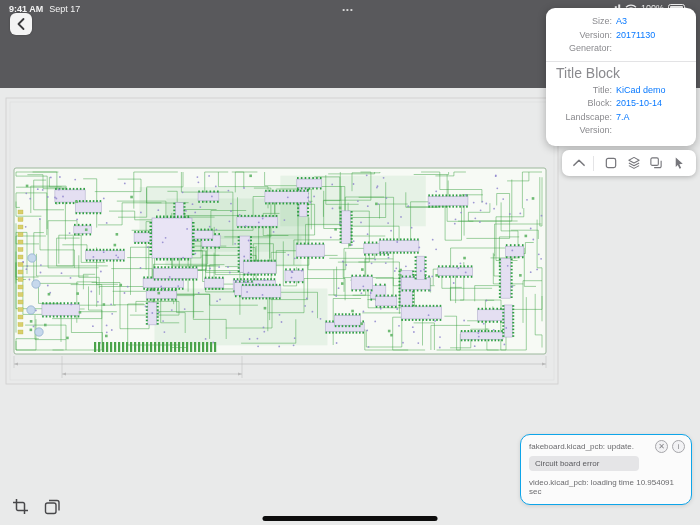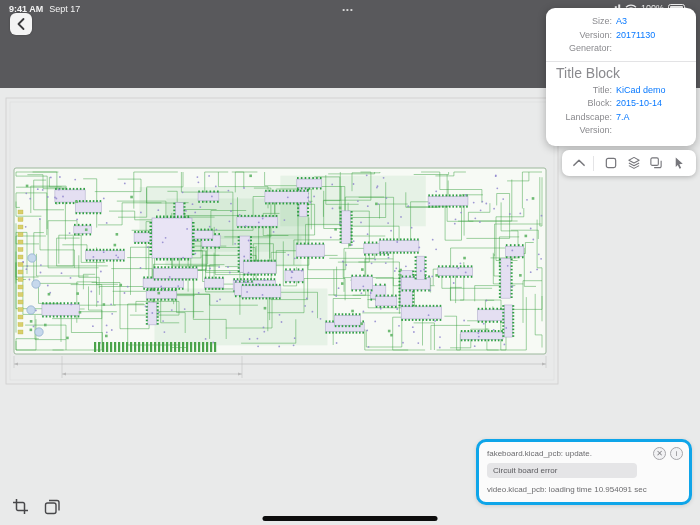--- a/index.html
+++ b/index.html
@@ -32,21 +32,21 @@
   
   .tool-strip{position:absolute;top:150px;right:4px;width:134px;height:26px;background:#ffffff;border-radius:7px;
     box-shadow:0 1px 5px rgba(0,0,0,.25);display:flex;align-items:center;padding:0 7px;box-sizing:border-box;z-index:6;}
   .tool-btn{background:none;border:none;padding:0;width:20px;height:20px;display:flex;align-items:center;justify-content:center;cursor:pointer;}
   .tool-strip .spacer{flex:1;}
   .strip-divider{width:1px;height:15px;background:#e4e4e6;margin:0 4px;}
   
   .bl-tools{position:absolute;left:10px;bottom:10px;display:flex;gap:12px;z-index:5;}
   .bl-btn{background:none;border:none;padding:0;width:20px;height:18px;display:flex;align-items:center;justify-content:center;cursor:pointer;}
   
-  .toast{position:absolute;right:8px;bottom:20px;width:216px;background:#fbfbfb;border:3px solid #0ea5e9;
+  .toast{position:absolute;right:8px;bottom:20px;width:172px;background:#fbfbfb;border:1px solid #0ea5e9;
     border-radius:10px;padding:7px 8px 8px 8px;box-sizing:border-box;font-size:8px;color:#6b6b6e;z-index:7;
     box-shadow:0 1px 4px rgba(0,0,0,.12);}
   .toast-line1{padding-right:40px;margin-bottom:5px;}
   .toast-pill{background:#e5e5e7;border-radius:4px;padding:3px 6px;margin:0 44px 7px 0;color:#5a5a5e;}
   .toast-icons{position:absolute;top:5px;right:6px;display:flex;gap:4px;}
   .circle-btn{width:13px;height:13px;border-radius:50%;border:1px solid #a6a6aa;background:#f2f2f4;color:#86868a;
     font-size:8px;line-height:11px;text-align:center;padding:0;cursor:pointer;font-family:"Liberation Sans",sans-serif;}
   
   .home-indicator{position:absolute;bottom:4px;left:50%;transform:translateX(-50%);width:175px;height:5px;
     background:#0d0d0d;border-radius:3px;z-index:8;}

